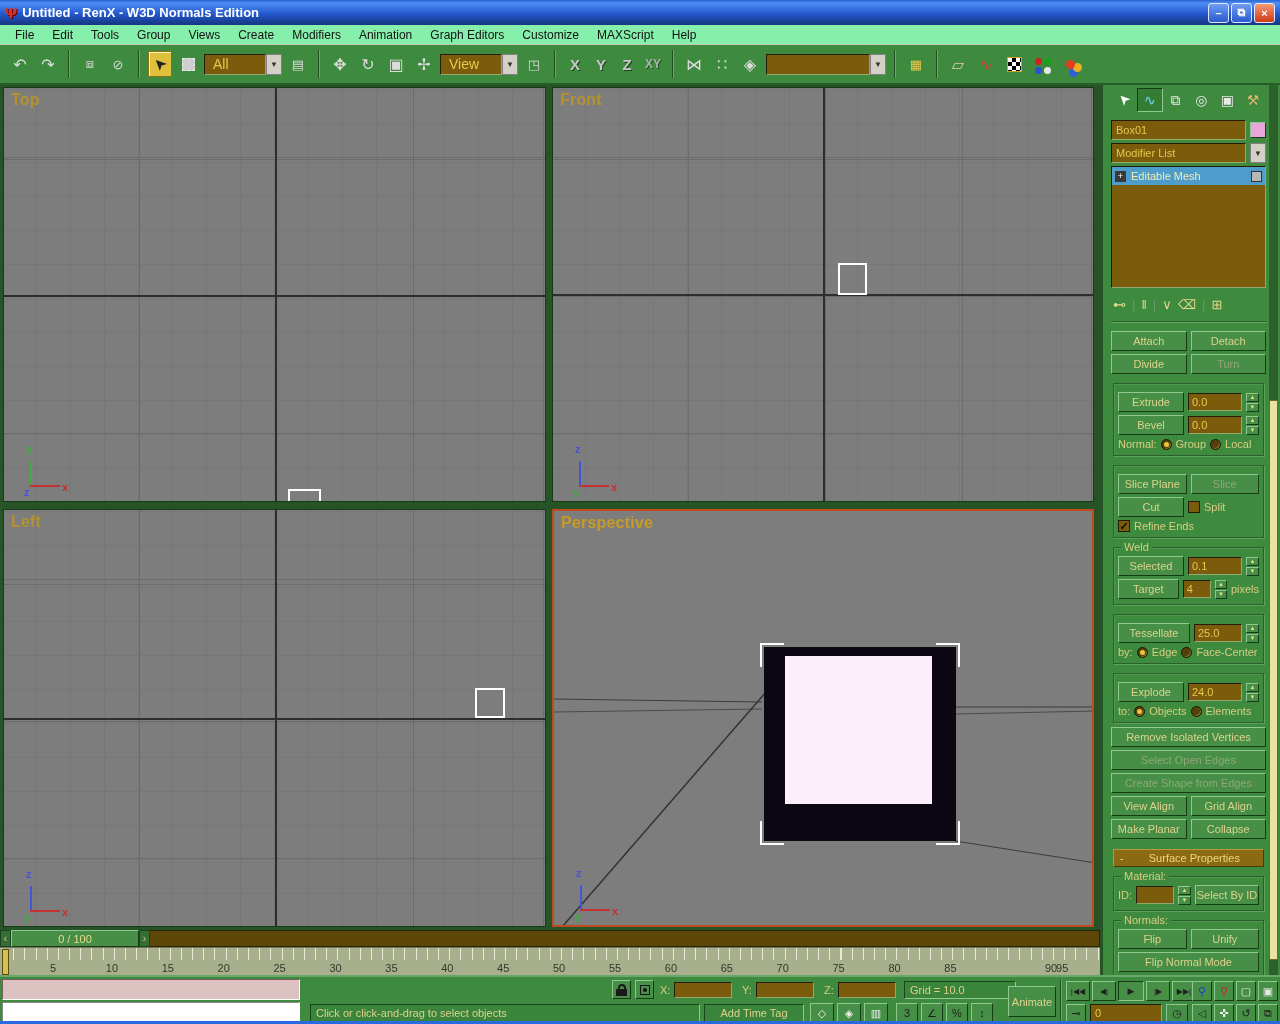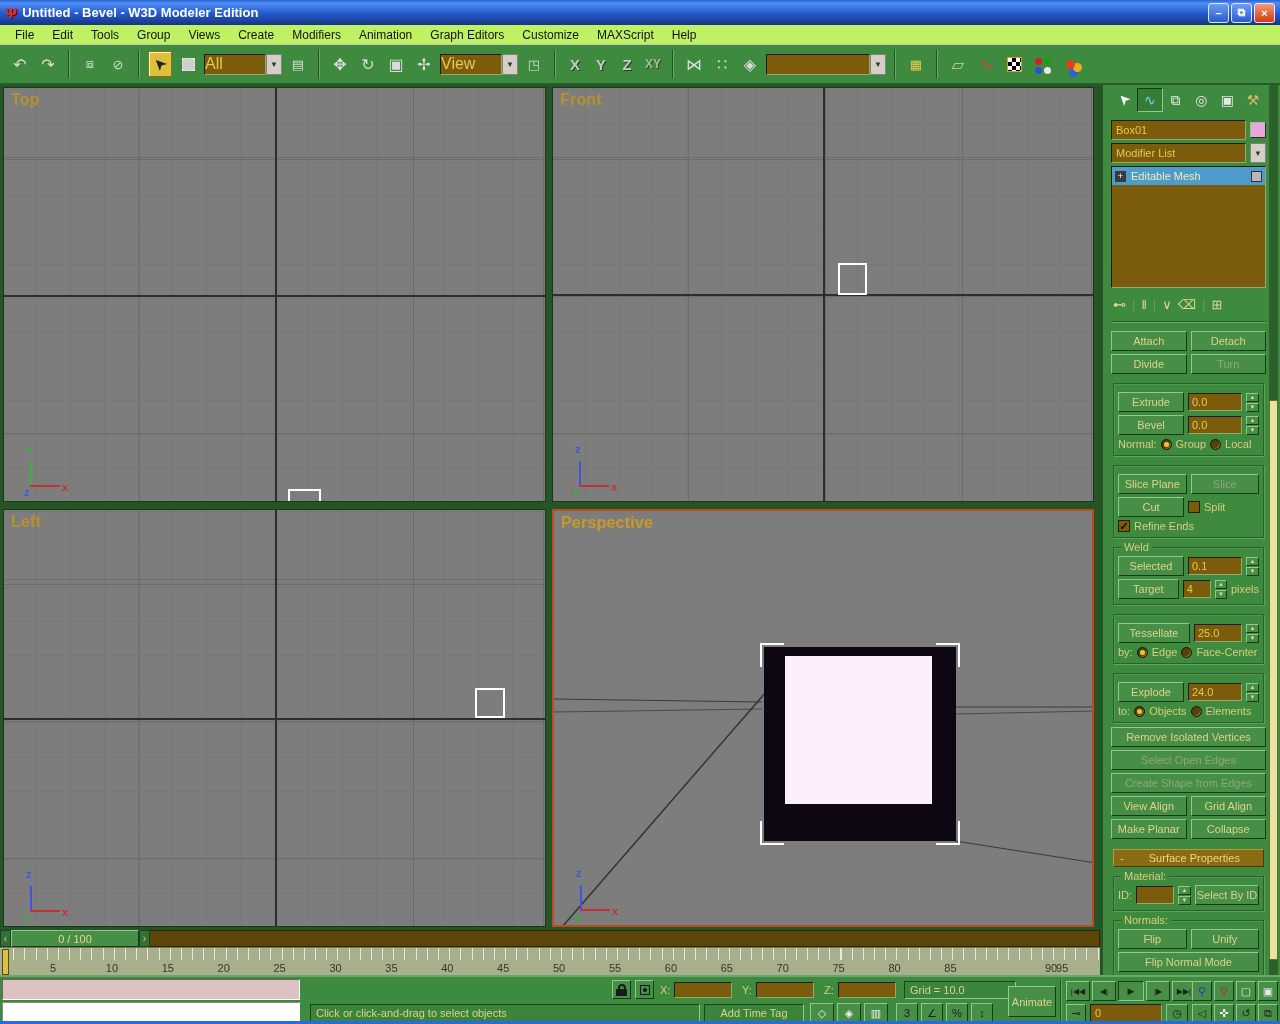--- a/index.html
+++ b/index.html
@@ -4,32 +4,32 @@
 <style>
 *{margin:0;padding:0;box-sizing:border-box;font-family:"Liberation Sans",sans-serif}
 html,body{background:#555}
 #root{position:relative;width:1280px;height:1024px;background:#3e8a3e;overflow:hidden}
 
 .titlebar{position:absolute;top:0;left:0;width:1280px;height:25px;background:linear-gradient(180deg,#2a63d0 0%,#4e8ef5 12%,#2358cd 55%,#16367e 100%);color:#fff;display:flex;align-items:center;padding:0 5px;font-weight:bold;font-size:13px;gap:5px}
 .applogo{color:#e03020;font-size:15px;font-weight:bold;text-shadow:1px 1px 0 #600}
 .winbtns{margin-left:auto;display:flex}
 .wbtn{width:21px;height:20px;margin-left:2px;border-radius:3px;background:linear-gradient(#6f9cf2,#2a5bd0);border:1px solid #dfe8ff;color:#fff;display:flex;align-items:center;justify-content:center;font-size:11px;font-weight:bold}
 .wbtn.close{background:linear-gradient(#f59a77,#cf3a12)}
-.menubar{position:absolute;top:25px;left:0;width:1280px;height:20px;background:#bef264;display:flex;align-items:center;padding-left:6px;border-bottom:1px solid #c8c4b0}
+.menubar{position:absolute;top:25px;left:0;width:1280px;height:20px;background:#86efac;display:flex;align-items:center;padding-left:6px;border-bottom:1px solid #c8c4b0}
 .menu-item{padding:2px 9px;font-size:12px;color:#111}
 
 .toolbar{position:absolute;top:45px;left:0;width:1280px;height:40px;background:#3e8a3e;border-bottom:2px solid #295c29;display:flex;align-items:center;padding:0 8px;gap:4px}
 .tsep{width:2px;height:28px;border-left:1px solid #235023;border-right:1px solid #69aa69;margin:0 4px}
 .tbtn{min-width:24px;height:26px;display:flex;align-items:center;justify-content:center;color:#dcdcdc;font-size:16px}
 .tbtn.sm{font-size:13px}
 .axisbtn{color:#c9c9c9;font-weight:bold;font-size:15px;text-shadow:1px 1px 0 #1e421e;min-width:22px}
 .gold{background:#dfc03c;border:1px solid #8a7010;box-shadow:inset 1px 1px 0 #fff4c0;color:#222;border-radius:1px}
 .regbox{width:13px;height:13px;border:1px dashed #e8e8e8;background:#cfcfcf}
 .dd{display:flex;height:21px;align-items:stretch}
-.dd .fld{width:62px;font-size:16px;display:flex;align-items:center;padding:0 0}
+.dd .fld{width:62px;font-size:14px;display:flex;align-items:center;padding:0 8px}
 .da{width:16px;background:#d4d0c8;border:1px solid #808080;color:#333;font-size:8px;display:flex;align-items:center;justify-content:center}
 .checker{width:15px;height:15px;background-image:linear-gradient(45deg,#000 25%,transparent 25%,transparent 75%,#000 75%),linear-gradient(45deg,#000 25%,#fff 25%,#fff 75%,#000 75%);background-size:8px 8px;background-position:0 0,4px 4px;border:1px solid #caa52a}
 .mdots{width:7px;height:7px;border-radius:50%;background:#d02020;box-shadow:9px 0 0 #18a018,0 9px 0 #2850d8,9px 9px 0 #e8e8e8;margin:-6px 8px 0 0}
 .rdots{width:9px;height:9px;border-radius:50%;background:#e04020;box-shadow:7px 3px 0 #e8b020,3px 8px 0 #3060d8}
 
 .fld{background:#7a5c0c;border:1px solid;border-color:#241c04 #95a96e #95a96e #241c04;color:#e6c94e;font-size:11px}
 .btn{background:#478f47;border:1px solid;border-color:#8fc98f #163c16 #163c16 #8fc98f;color:#ddd28c;font-size:11px;display:flex;align-items:center;justify-content:center;height:20px}
 .btn.dis{color:#92a679}
 .spin{width:13px;display:flex;flex-direction:column;gap:1px}
 .spin b{height:9px;background:#478f47;border:1px solid;border-color:#8fc98f #163c16 #163c16 #8fc98f;color:#e8dc90;font-size:6px;line-height:6px;text-align:center;font-weight:normal}
@@ -96,21 +96,21 @@
 .absdot i{width:4px;height:4px;border-radius:50%;background:#141414}
 .taskstrip{position:absolute;left:0;top:1021px;width:1280px;height:3px;background:#2a6ae0}
 </style>
 </head>
 <body>
 
 <div id="root">
 
   <div class="titlebar">
     <span class="applogo">Ψ</span>
-    <span>Untitled - Bevel - W3D Modeler Edition</span>
+    <span>Untitled - RenX - W3D Normals Edition</span>
     <span class="winbtns">
       <span class="wbtn">–</span>
       <span class="wbtn">⧉</span>
       <span class="wbtn close">×</span>
     </span>
   </div>
 
   <div class="menubar">
       <span class="menu-item">File</span>
       <span class="menu-item">Edit</span>

